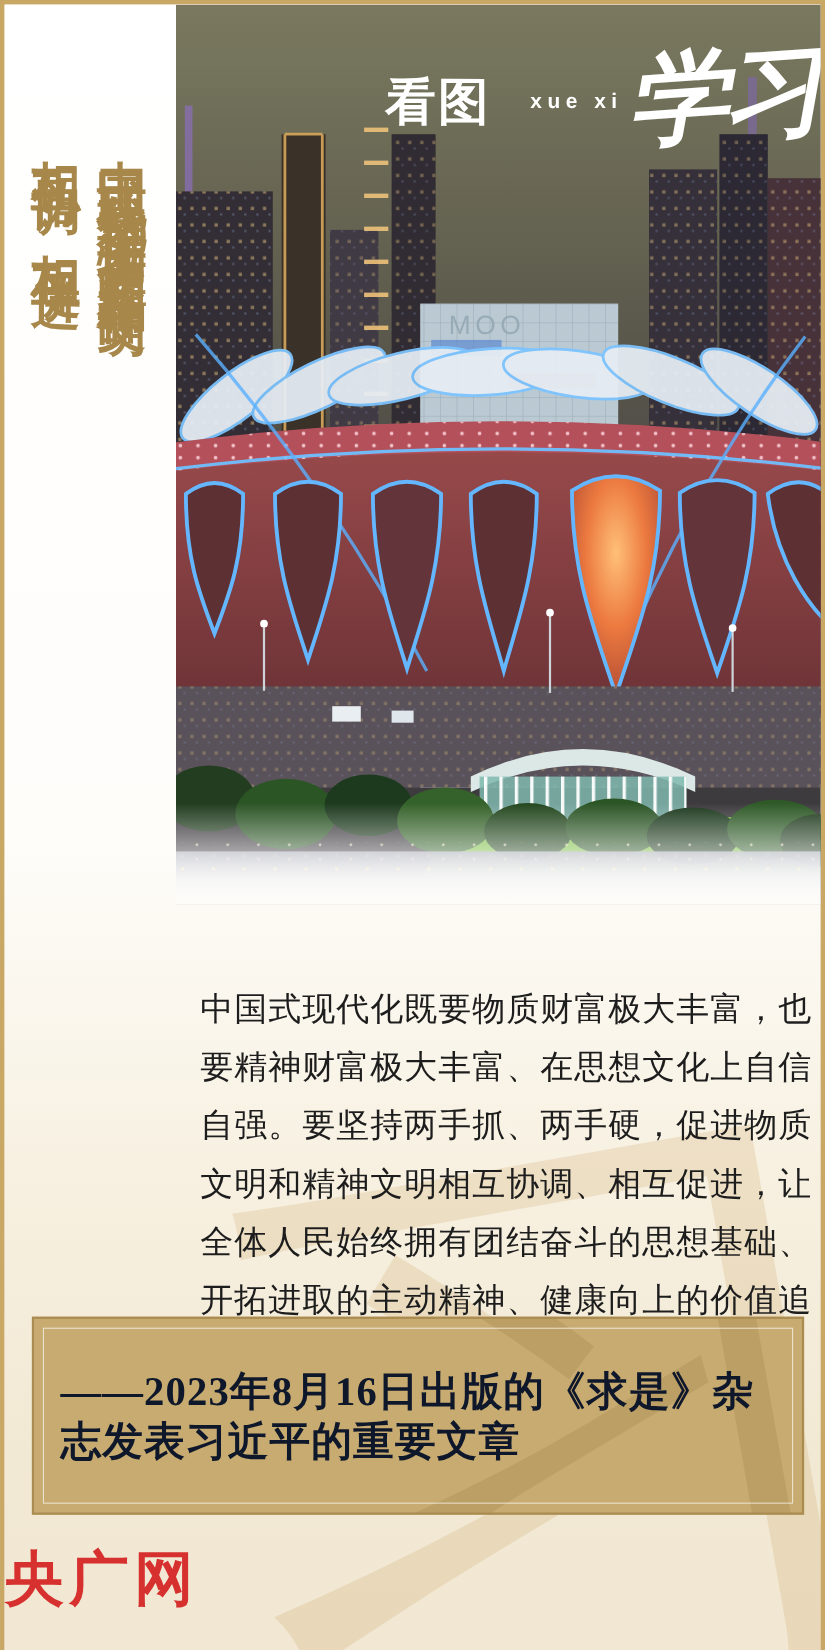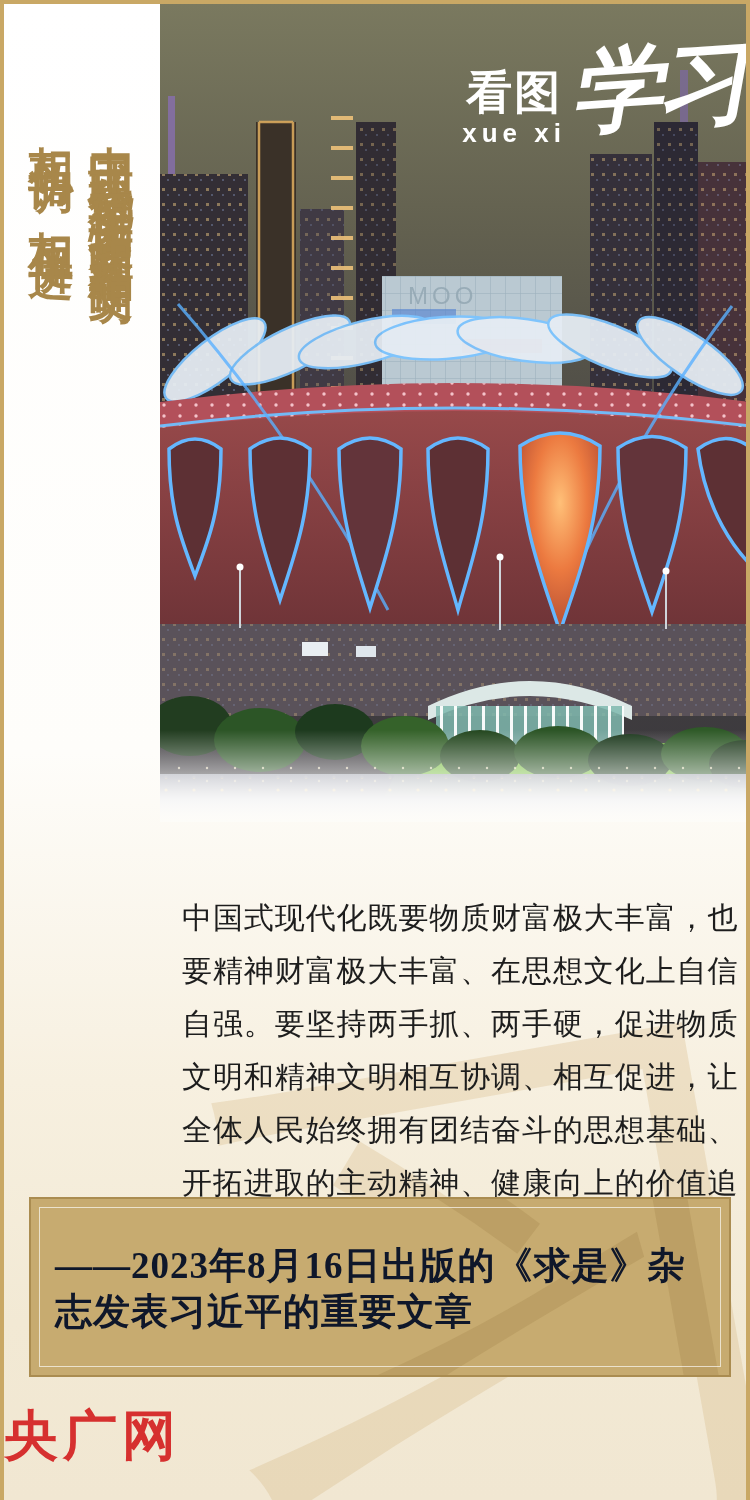--- a/index.html
+++ b/index.html
@@ -14,23 +14,23 @@
     color:rgba(206,172,112,0.25);font-family:"DejaVu Serif",serif;transform:rotate(-10deg);
     pointer-events:none;user-select:none;
   }
   
   .photo{position:absolute;left:156px;top:0;width:590px;height:818px;z-index:1;}
   .photo svg{display:block;}
   .photo-logo{
     position:absolute;top:34px;right:8px;display:flex;align-items:flex-start;justify-content:flex-end;
     color:#fff;font-family:"Liberation Sans","DejaVu Sans",sans-serif;gap:4px;
   }
-  .logo-left{display:flex;flex-direction:column;align-items:center;margin-top:30px;}
+  .logo-left{display:flex;flex-direction:row;align-items:center;margin-top:30px;}
   .logo-kantu{font-size:46px;font-weight:900;letter-spacing:2px;line-height:1.05;}
-  .logo-pinyin{font-size:26px;font-weight:700;letter-spacing:5px;margin-top:2px;}
+  .logo-pinyin{font-size:19px;font-weight:700;letter-spacing:5px;margin-top:2px;margin-left:36px;}
   .logo-xuexi{
     font-size:92px;line-height:0.95;font-style:italic;font-weight:700;
     font-family:"Liberation Serif","DejaVu Serif",serif;transform:rotate(-4deg);letter-spacing:-6px;
     margin-top:6px;
   }
   
   .title-col{
     position:absolute;writing-mode:vertical-rl;text-orientation:upright;z-index:1;
     color:#a8874a;font-weight:700;font-size:45px;letter-spacing:8px;line-height:1.0;
     font-family:"Liberation Serif","DejaVu Serif",serif;

